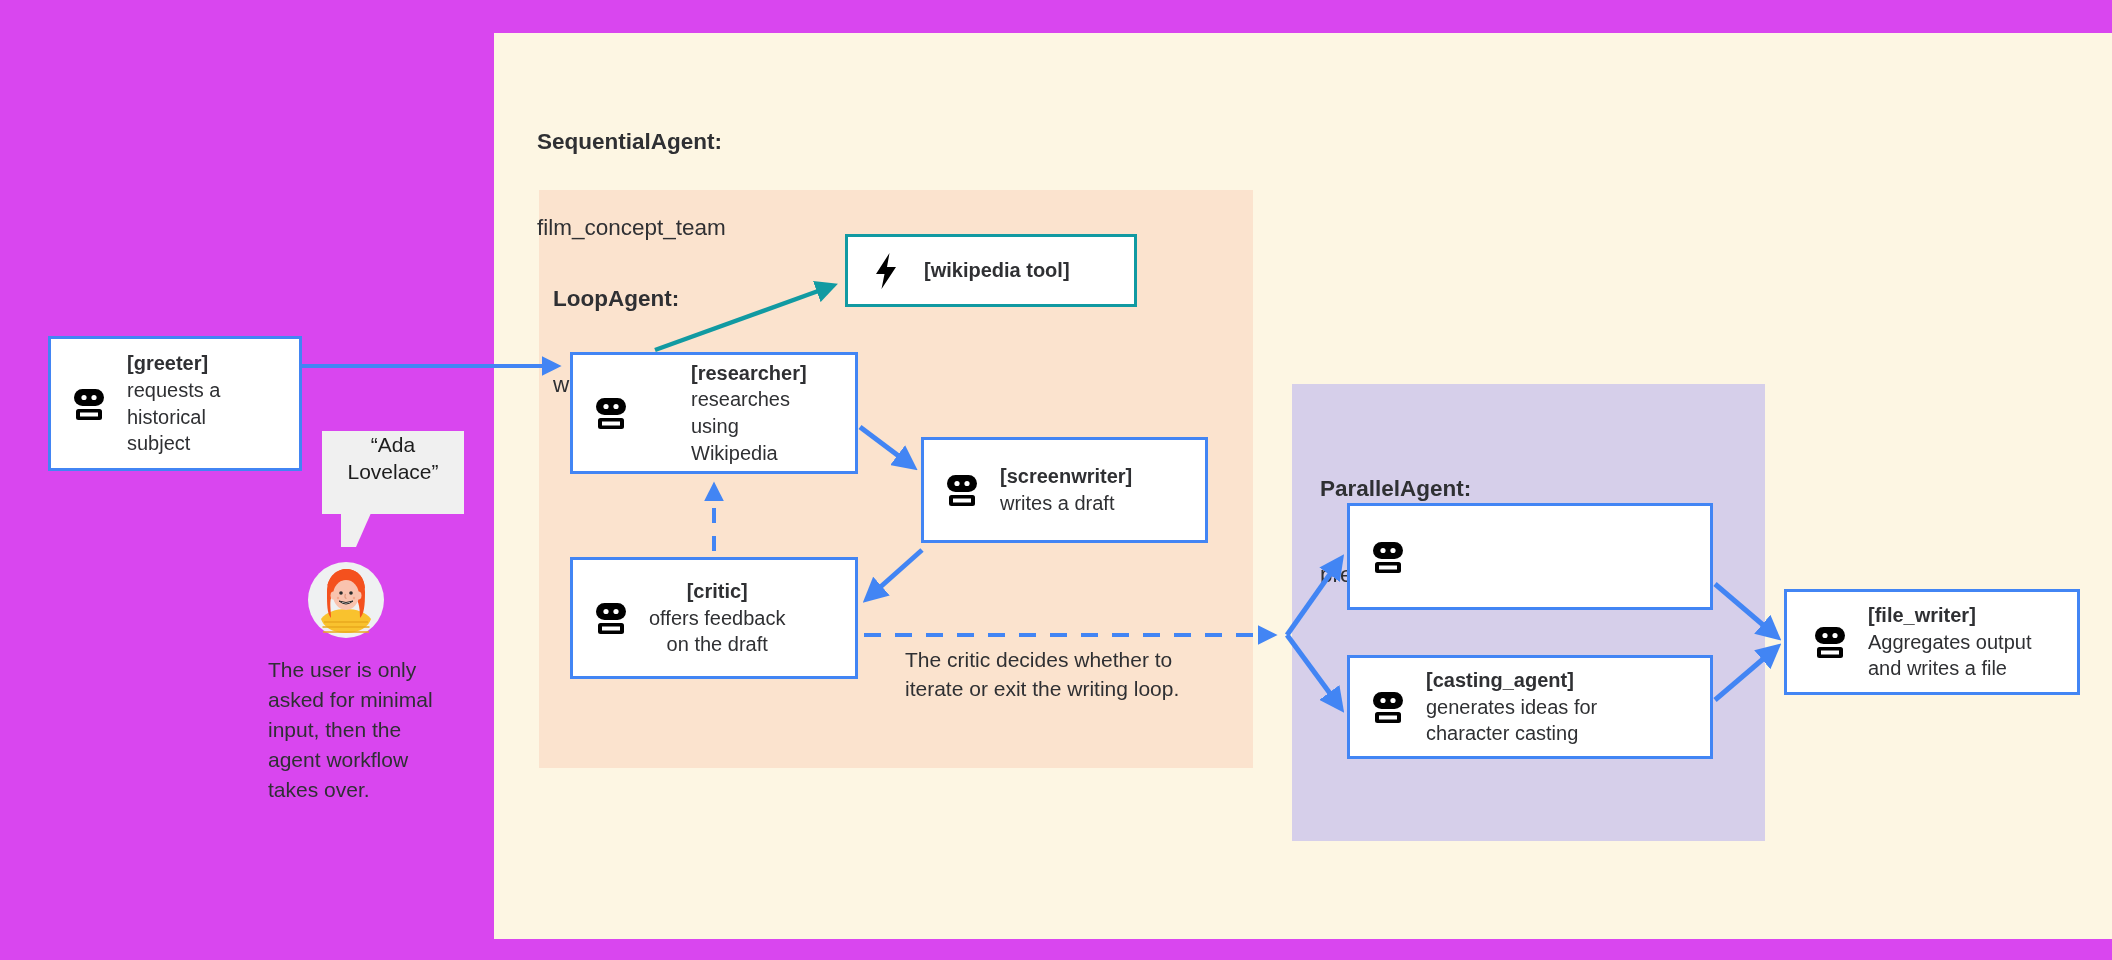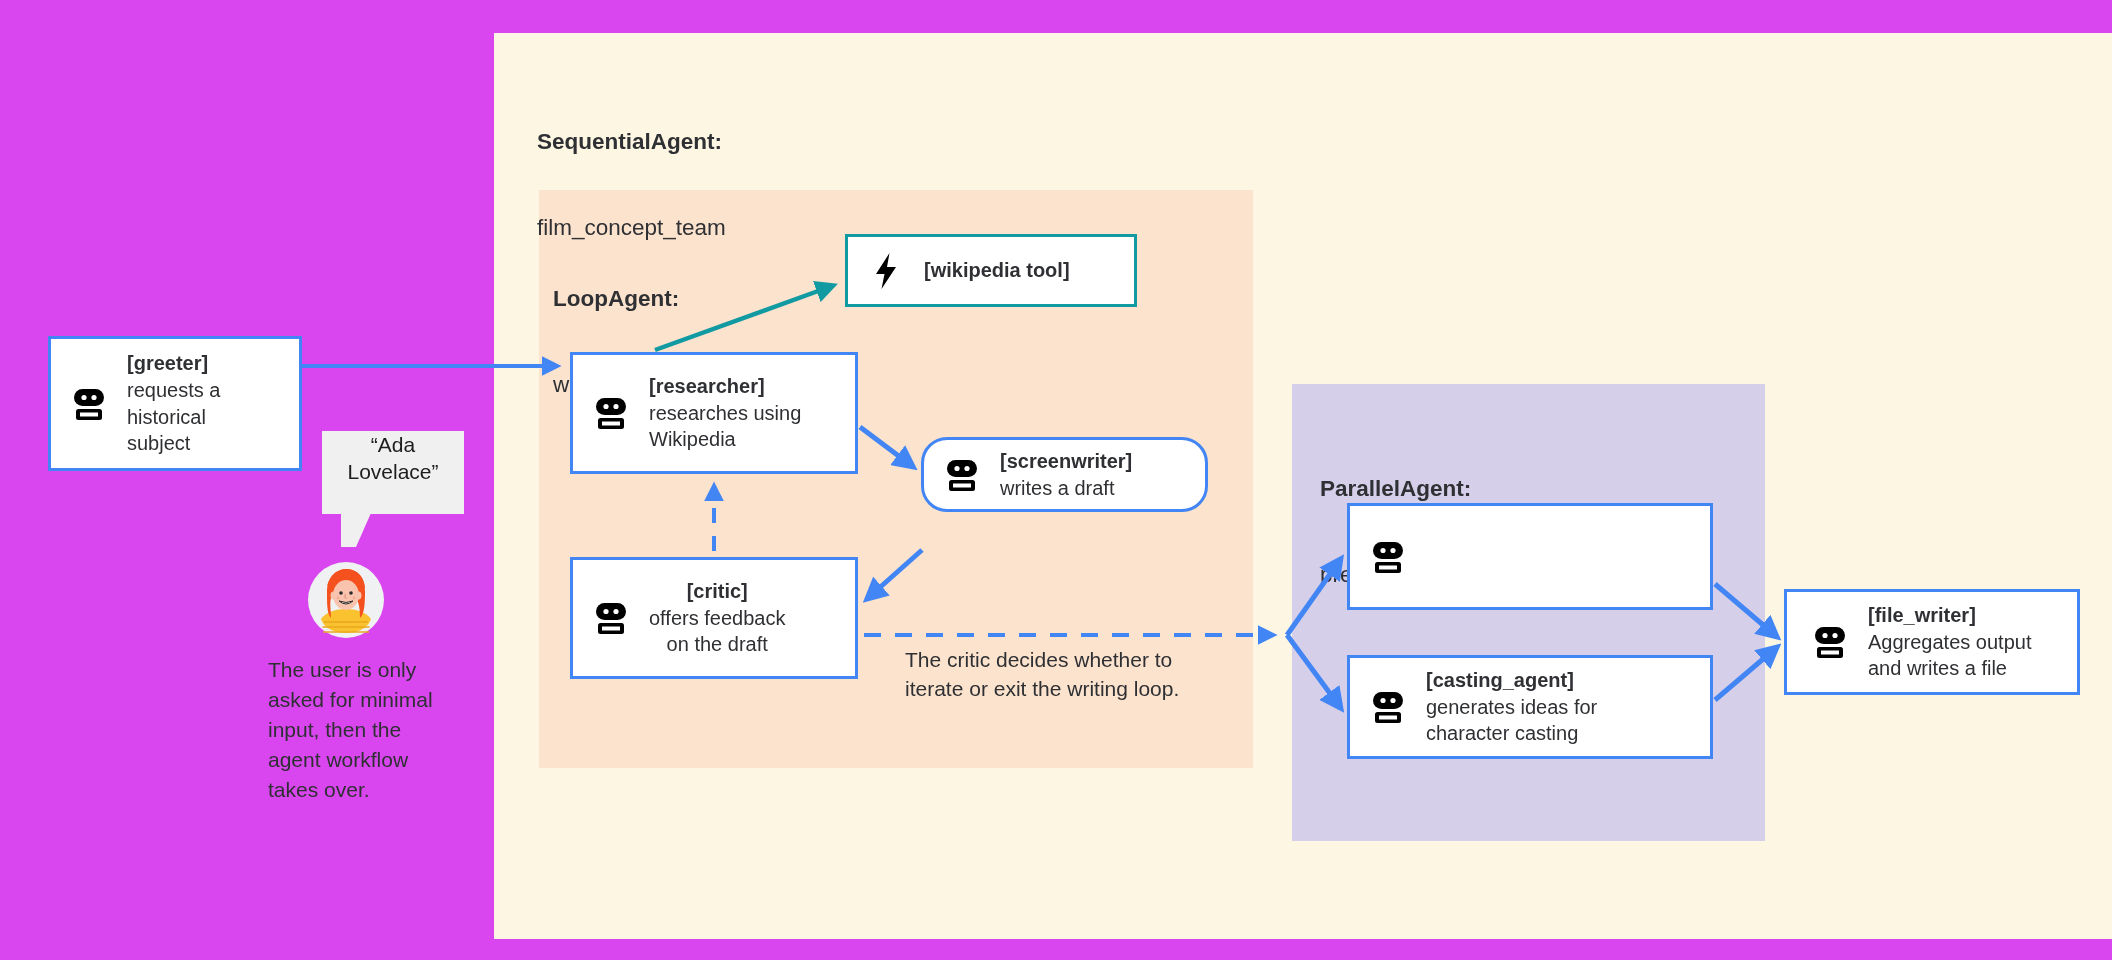--- a/index.html
+++ b/index.html
@@ -79,22 +79,22 @@
   .node .txt {
     font-size: 20px;
     line-height: 1.33;
     color: #2f3033;
   }
   .node .ttl { font-weight: bold; display: block; }
   .node .sub { font-weight: normal; display: block; white-space: pre-line; }
 
   #node-greeter      { left: 48px;  top: 336px; width: 254px; height: 135px; }
   #node-wikipedia    { left: 845px; top: 234px; width: 292px; height: 73px;  }
-  #node-researcher   { left: 570px; top: 352px; width: 288px; height: 122px; }
-  #node-screenwriter { left: 921px; top: 437px; width: 287px; height: 75px; border-radius: 26px; }
+  #node-researcher   { left: 570px; top: 352px; width: 288px; height: 122px; gap: 42px; }
+  #node-screenwriter { left: 921px; top: 437px; width: 287px; height: 106px; }
   #node-critic       { left: 570px; top: 557px; width: 288px; height: 122px; text-align: center; }
   #node-boxoffice    { left: 1347px;top: 503px; width: 366px; height: 107px; }
   #node-casting      { left: 1347px;top: 655px; width: 366px; height: 104px; }
   #node-filewriter   { left: 1784px;top: 589px; width: 296px; height: 106px; padding-left: 21px; }
 
   
   #node-wikipedia .txt { display: flex; align-items: center; }
 
   
   #bubble {

